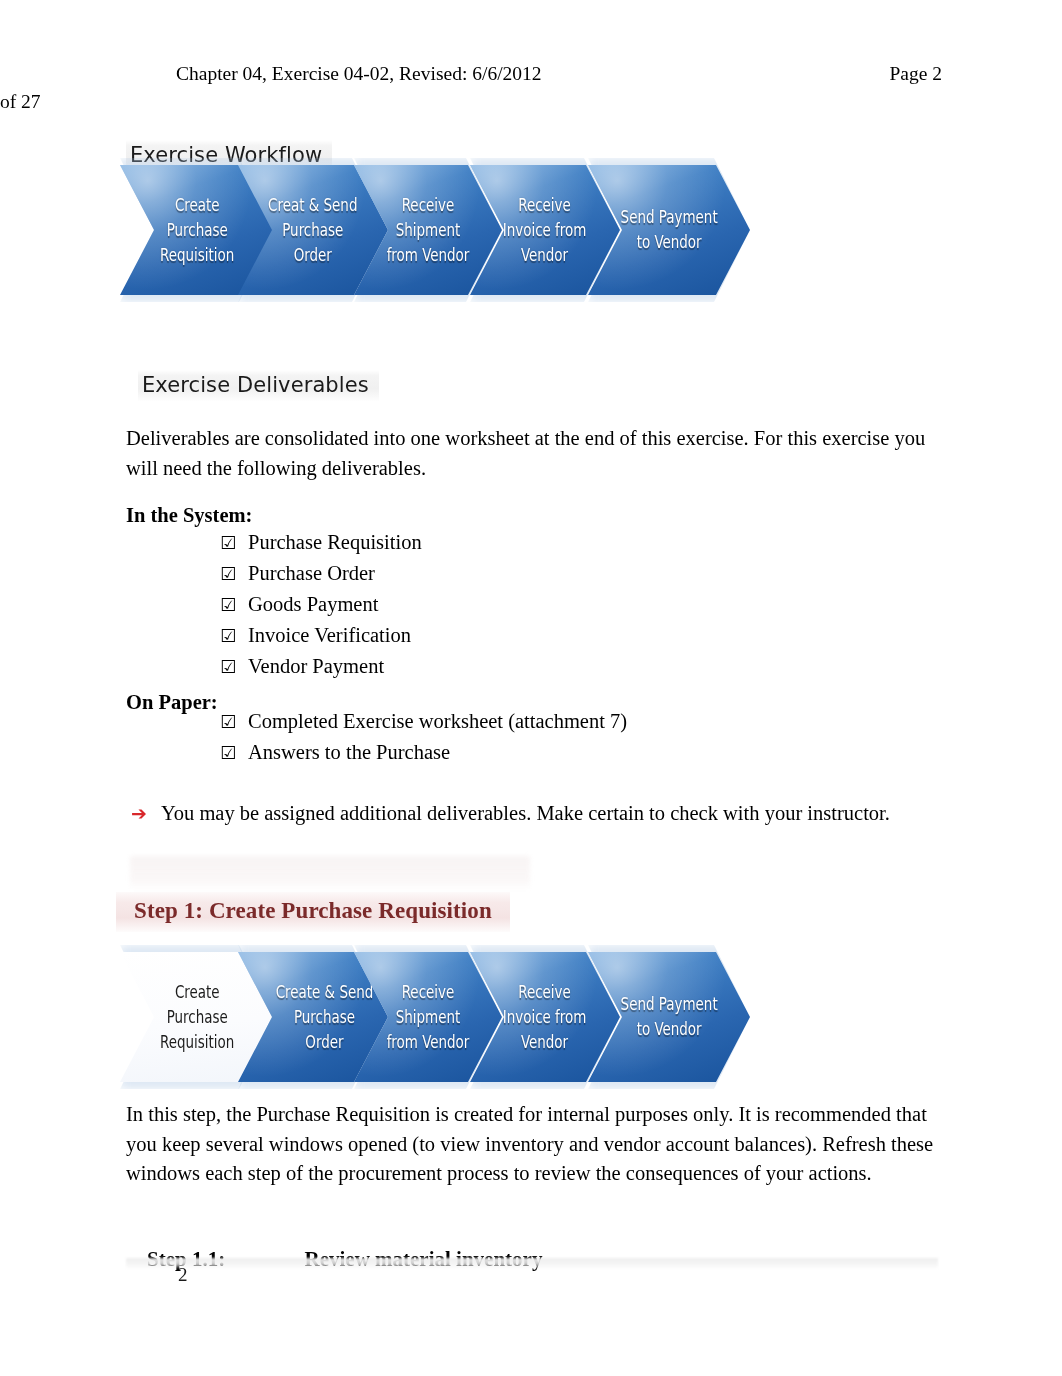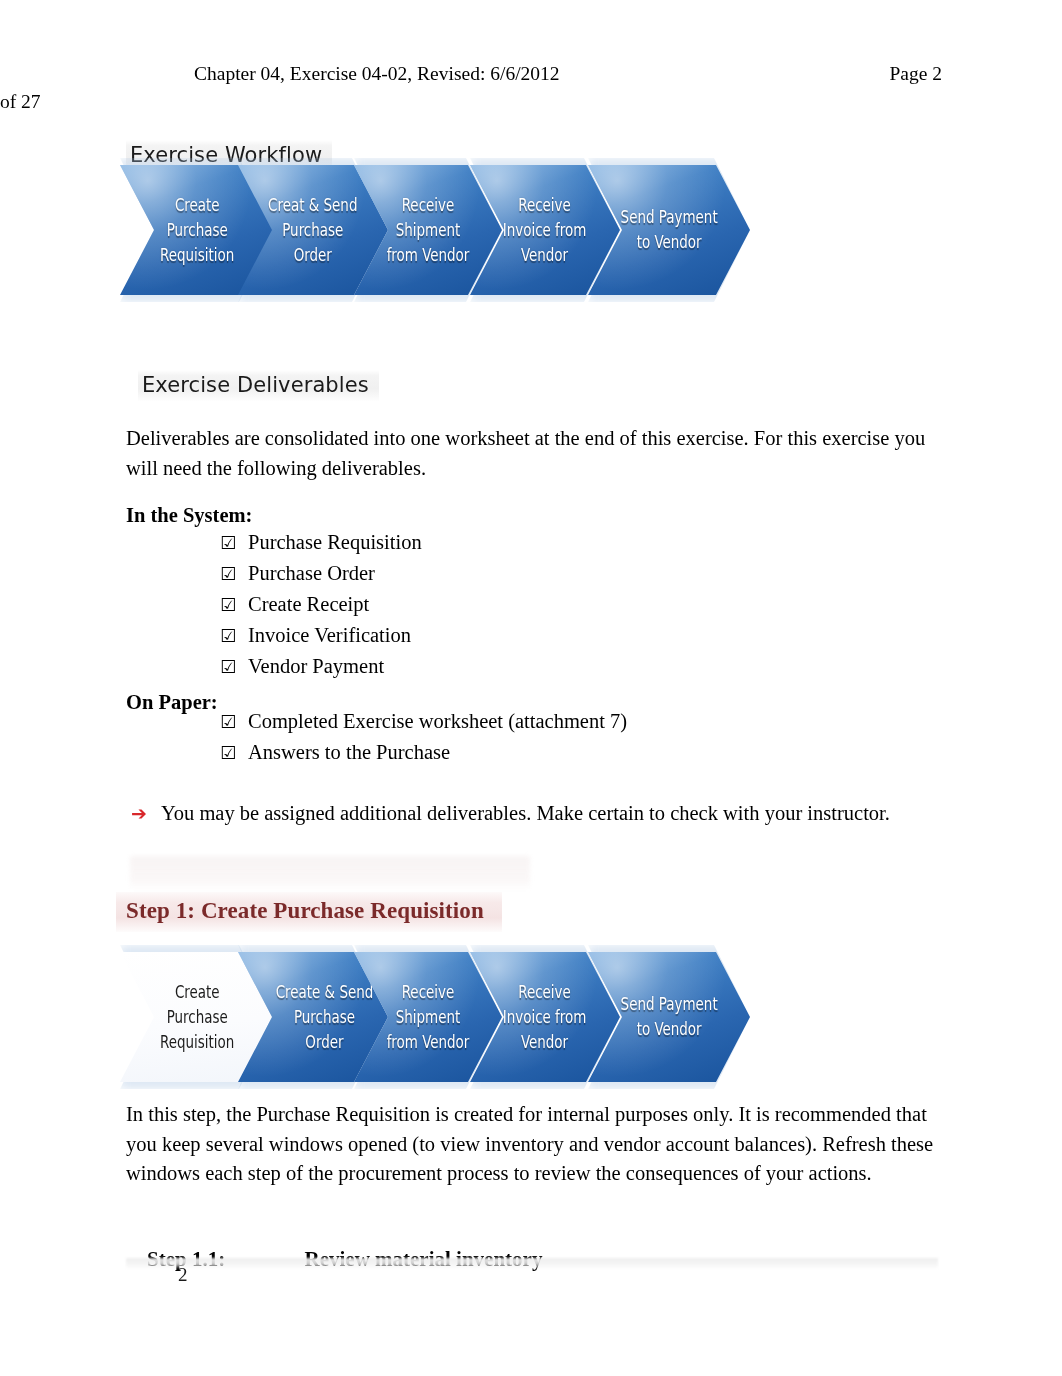--- a/index.html
+++ b/index.html
@@ -31,21 +31,21 @@
     width: 816px;
     font-size: 19.5px;
     line-height: 28px;
   }
   .doc-header .hdr-row {
     position: relative;
     display: block;
   }
   .hdr-left {
     display: inline-block;
-    margin-left: 68px;
+    margin-left: 50px;
   }
   .hdr-right {
     position: absolute;
     right: 0;
     top: 0;
   }
   .hdr-wrap {
     position: absolute;
     left: -126px;
     top: 28px;
@@ -184,21 +184,21 @@
     top: 0;
     width: 400px;
     height: 34px;
     background: linear-gradient(to bottom, rgba(243,236,236,0.55) 0%, rgba(250,246,246,0.85) 70%, rgba(255,255,255,0) 100%);
     filter: blur(2px);
   }
   .step-banner {
     position: absolute;
     left: 0;
     top: 36px;
-    padding: 6px 18px 8px 10px;
+    padding: 6px 18px 8px 18px;
     font-size: 23px;
     font-weight: bold;
     color: #7b2a2a;
     white-space: nowrap;
     background: linear-gradient(to bottom,
         rgba(247,234,234,0.25) 0%,
         rgba(246,231,231,0.88) 25%,
         rgba(244,227,227,1) 65%,
         rgba(250,242,242,0.25) 100%);
     letter-spacing: 0.1px;
@@ -287,21 +287,21 @@
       <li class="check-item">
         <span class="check-box">☑</span>
         <span class="check-text">Purchase Requisition</span>
       </li>
       <li class="check-item">
         <span class="check-box">☑</span>
         <span class="check-text">Purchase Order</span>
       </li>
       <li class="check-item">
         <span class="check-box">☑</span>
-        <span class="check-text">Create Receipt</span>
+        <span class="check-text">Goods Payment</span>
       </li>
       <li class="check-item">
         <span class="check-box">☑</span>
         <span class="check-text">Invoice Verification</span>
       </li>
       <li class="check-item">
         <span class="check-box">☑</span>
         <span class="check-text">Vendor Payment</span>
       </li>
     </ul>

